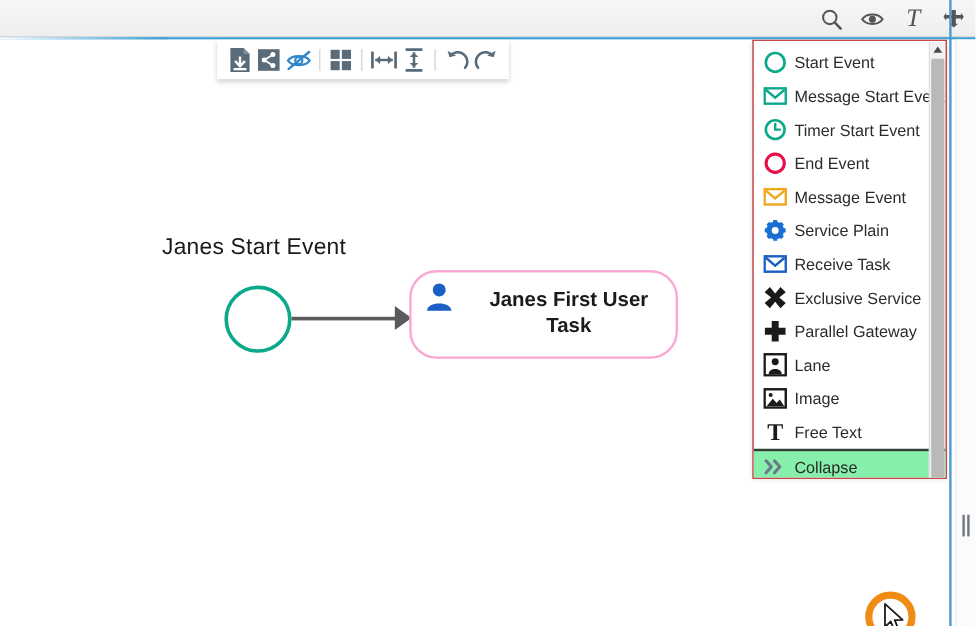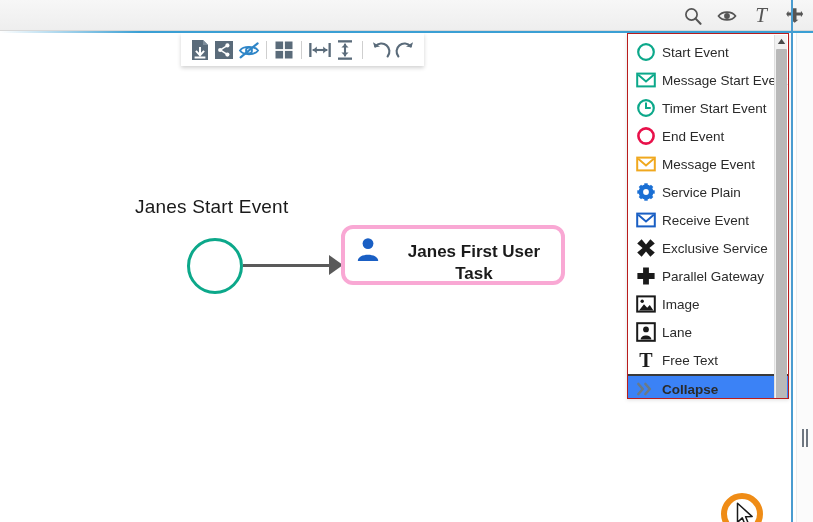--- a/index.html
+++ b/index.html
@@ -68,22 +68,22 @@
     background: #5a5a5a;
   }
   .arrowhead {
     position: absolute; left: 329px; top: 222px;
     width: 0; height: 0;
     border-top: 10px solid transparent;
     border-bottom: 10px solid transparent;
     border-left: 14px solid #5a5a5a;
   }
   .user-task {
-    position: absolute; left: 341px; top: 192px; width: 224px; height: 60px;
-    border: 4px solid #f9a8d4; border-radius: 12px; background: #ffffff;
+    position: absolute; left: 341px; top: 192px; width: 224px; height: 74px;
+    border: 2px solid #f9a8d4; border-radius: 23px; background: #ffffff;
   }
   .user-task .ut-icon { position: absolute; left: 9px; top: 6px; }
   .user-task .ut-text {
     position: absolute; left: 52px; right: 10px; top: 12px;
     text-align: center; font-size: 17px; font-weight: bold; color: #1a1a1a;
     line-height: 22px;
   }
 
   
   .palette {
@@ -98,21 +98,21 @@
     height: 28px; display: flex; align-items: center; padding-left: 7px;
     cursor: pointer; position: relative;
   }
   .prow .picon {
     width: 22px; height: 22px; display: flex; align-items: center; justify-content: center;
     flex: 0 0 22px;
   }
   .prow .plabel {
     margin-left: 5px; font-size: 13.5px; color: #2b2b2b; white-space: nowrap;
   }
-  .prow.selected { background: #3b82f6; font-weight: bold; }
+  .prow.selected { background: #86efac; }
   .prow.sep-top { border-top: 2px solid #3a3a3a; }
 
   
   .pscroll {
     position: absolute; right: 1px; top: 1px; width: 13px; height: 485px;
     background: #f1f1f1; border-left: 1px solid #e0e0e0;
   }
   .pscroll-up {
     position: absolute; left: 0; top: 0; width: 13px; height: 13px;
     display: flex; align-items: center; justify-content: center;
@@ -354,61 +354,61 @@
         </div>
 
 
         <div class="prow">
           <span class="picon">
             <svg width="20" height="16" viewBox="0 0 20 16">
               <rect x="1.2" y="1.6" width="17.6" height="12.8" fill="none" stroke="#1a5fc4" stroke-width="2"></rect>
               <path d="M2.2 2.8 10 9.4 17.8 2.8" fill="none" stroke="#1a5fc4" stroke-width="2"></path>
             </svg>
           </span>
-          <span class="plabel">Receive Event</span>
+          <span class="plabel">Receive Task</span>
         </div>
 
         <div class="prow">
           <span class="picon">
             <svg width="20" height="20" viewBox="0 0 20 20">
               <path d="M10 6.6 14.4 1.2 18.8 5.6 13.4 10 18.8 14.4 14.4 18.8 10 13.4 5.6 18.8 1.2 14.4 6.6 10 1.2 5.6 5.6 1.2Z" fill="#1a1a1a"></path>
             </svg>
           </span>
           <span class="plabel">Exclusive Service</span>
         </div>
 
         <div class="prow">
           <span class="picon">
             <svg width="20" height="20" viewBox="0 0 20 20">
               <path d="M7.1 1.4h5.8v5.7h5.7v5.8h-5.7v5.7H7.1v-5.7H1.4V7.1h5.7Z" fill="#1a1a1a"></path>
             </svg>
           </span>
           <span class="plabel">Parallel Gateway</span>
+        </div>
+
+        <div class="prow">
+          <span class="picon">
+            <svg width="20" height="20" viewBox="0 0 20 20">
+              <rect x="1.2" y="1.2" width="17.6" height="17.6" fill="none" stroke="#1a1a1a" stroke-width="2"></rect>
+              <circle cx="10" cy="7.4" r="2.9" fill="#1a1a1a"></circle>
+              <path d="M4.6 17.6 C4.6 12 15.4 12 15.4 17.6 Z" fill="#1a1a1a"></path>
+            </svg>
+          </span>
+          <span class="plabel">Lane</span>
         </div>
 
         <div class="prow">
           <span class="picon">
             <svg width="20" height="20" viewBox="0 0 20 20">
               <rect x="1.2" y="2.4" width="17.6" height="15.2" fill="none" stroke="#1a1a1a" stroke-width="2"></rect>
               <circle cx="6.2" cy="7.2" r="1.7" fill="#1a1a1a"></circle>
               <path d="M3 16.4 8 10.2 11.2 13.8 13.8 11 17.4 16.4Z" fill="#1a1a1a"></path>
             </svg>
           </span>
           <span class="plabel">Image</span>
-        </div>
-
-        <div class="prow">
-          <span class="picon">
-            <svg width="20" height="20" viewBox="0 0 20 20">
-              <rect x="1.2" y="1.2" width="17.6" height="17.6" fill="none" stroke="#1a1a1a" stroke-width="2"></rect>
-              <circle cx="10" cy="7.4" r="2.9" fill="#1a1a1a"></circle>
-              <path d="M4.6 17.6 C4.6 12 15.4 12 15.4 17.6 Z" fill="#1a1a1a"></path>
-            </svg>
-          </span>
-          <span class="plabel">Lane</span>
         </div>
 
         <div class="prow">
           <span class="picon">
             <svg width="20" height="20" viewBox="0 0 20 20">
               <text x="10" y="17" font-family="Liberation Serif, serif" font-size="20" font-weight="bold" text-anchor="middle" fill="#1a1a1a">T</text>
             </svg>
           </span>
           <span class="plabel">Free Text</span>
         </div>

